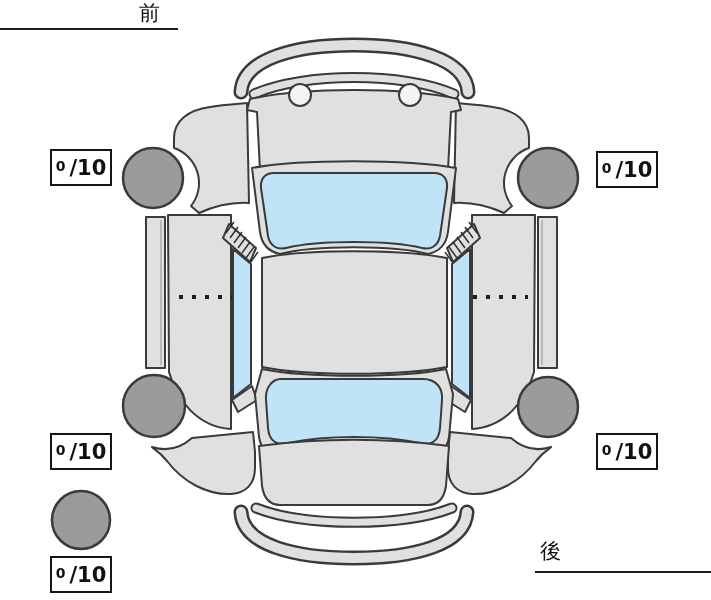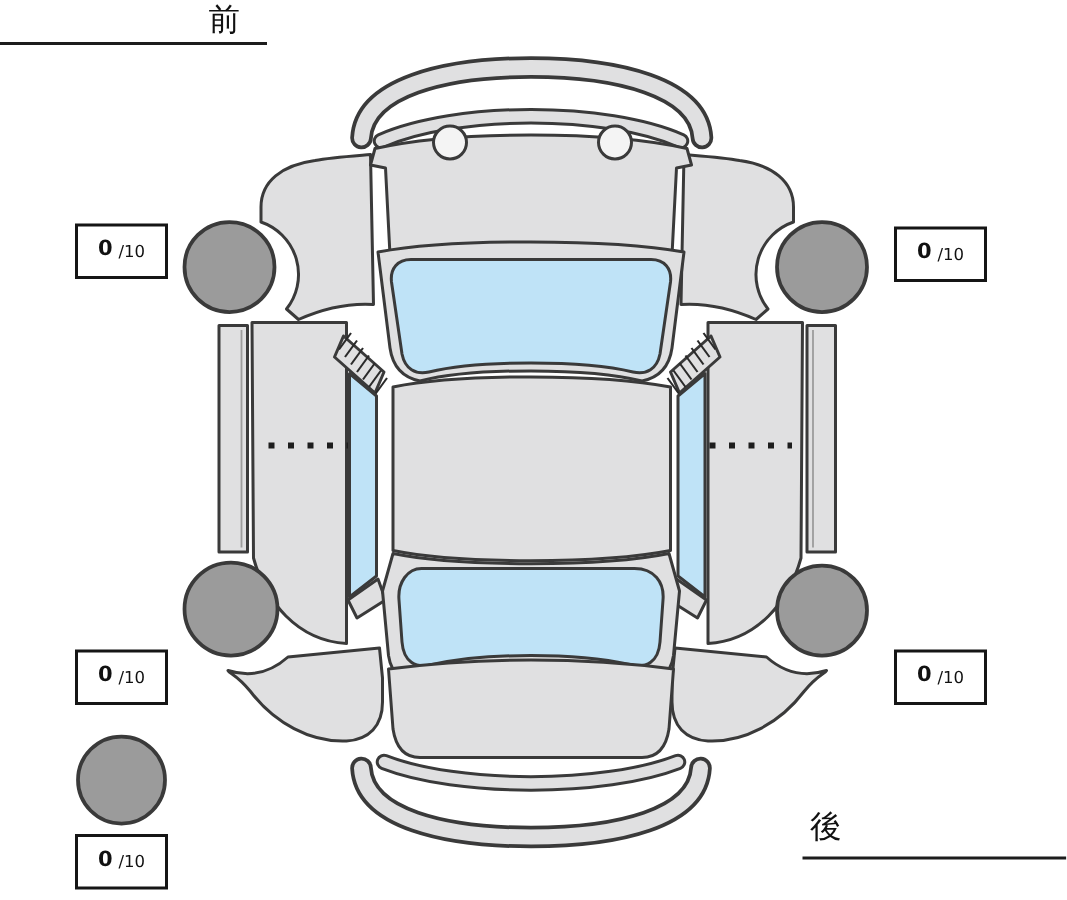--- a/index.html
+++ b/index.html
@@ -23,21 +23,21 @@
   .hatch  { stroke:#2a2a2a; stroke-width:1.4; }
   .inner-line { stroke:#9c9c9c; stroke-width:1.2; }
 
   
   .score-box {
     position:absolute; width:62px; height:37px; box-sizing:border-box;
     background:#fff; border:2px solid #151515;
     display:flex; align-items:center; justify-content:center;
   }
   .score-num { font-size:14px; font-weight:600; margin-right:4px; transform:translateY(-2px); }
-  .score-den { font-size:11px; font-weight:400; }
+  .score-den { font-size:21px; font-weight:700; }
 
   
   .dir-label { position:absolute; font-size:21px; line-height:1; color:var(--text,#111); }
   .dir-underline { position:absolute; height:2px; background:#1c1c1c; }
   .front-label { left:139px; top:3px; }
   .front-underline { left:0; top:28px; width:178px; }
   .rear-label { left:540px; top:541px; }
   .rear-underline { left:535px; top:571px; width:176px; }
 </style>
 </head>

